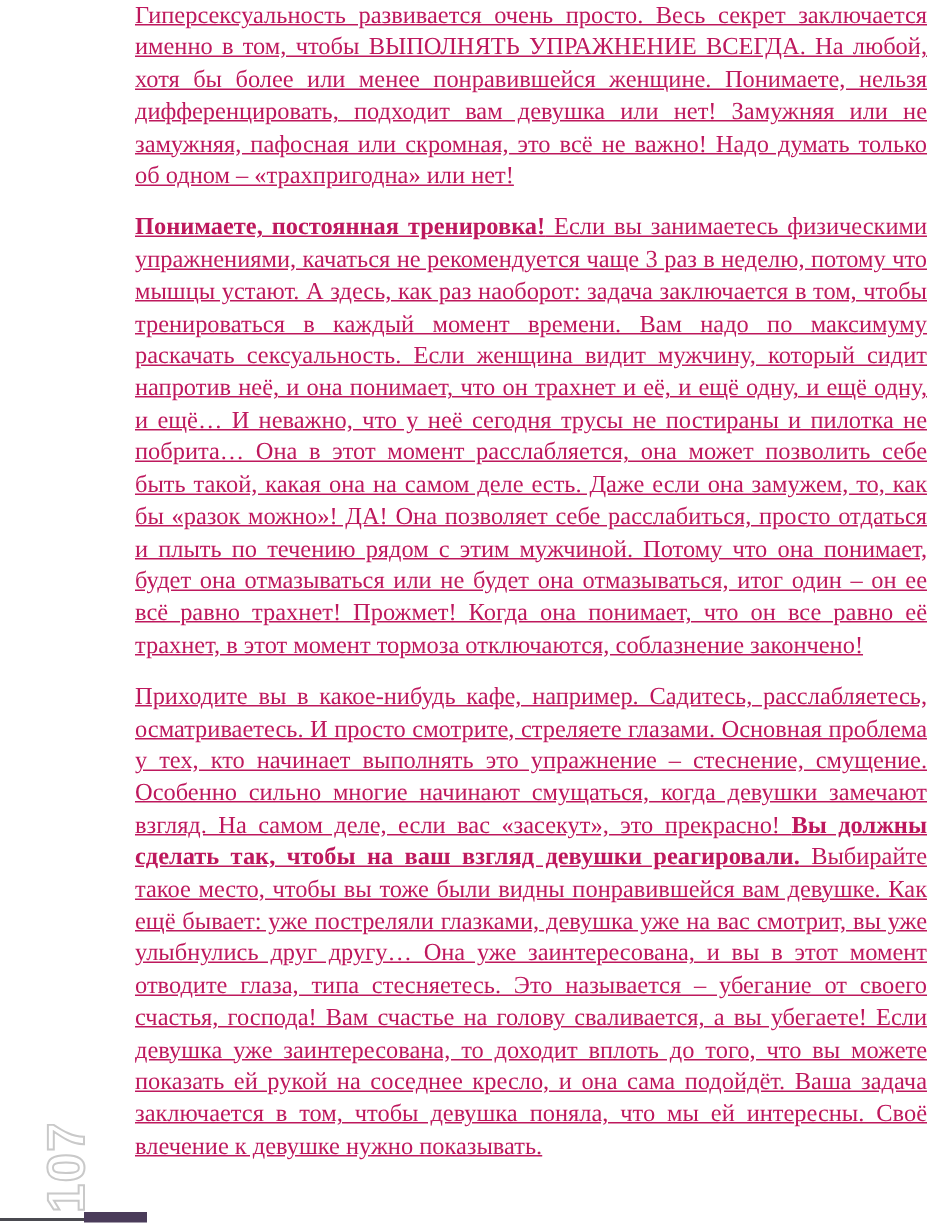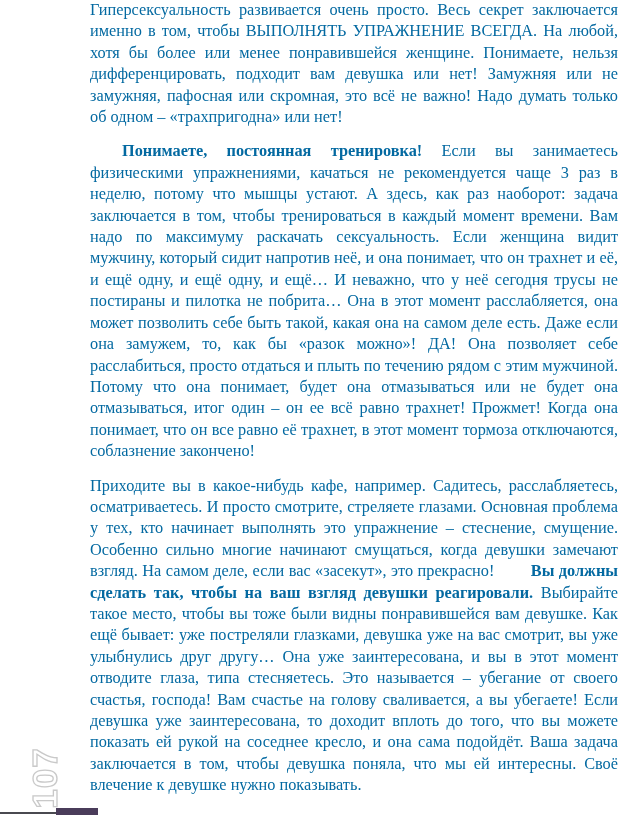--- a/index.html
+++ b/index.html
@@ -28,21 +28,20 @@
     line-height: 21.4px;
     text-align: justify;
     color: #1e1e1e;
   }
   .text-block p {
     margin: 0 0 13px 0;
     padding: 0;
   }
   .text-block b {
     font-weight: bold;
-    margin-left: 32px;
   }
   .page-number {
     position: absolute;
     left: 7px;
     top: 750px;
     width: 76px;
     height: 56px;
     display: flex;
     align-items: center;
     justify-content: center;
@@ -68,21 +67,21 @@
     left: 56px;
     top: 808px;
     width: 42px;
     height: 7px;
   }
 </style>
 </head>
 <body>
 
 <div class="page">
-  <div class="text-block" id="text-block" style="color: #0369a1;">
+  <div class="text-block" id="text-block" style="color: #be185d; text-decoration: underline;">
       <p><span>Гиперсексуальность развивается очень просто. Весь секрет заключается именно в том, чтобы ВЫПОЛНЯТЬ УПРАЖНЕНИЕ ВСЕГДА. На любой, хотя бы более или менее понравившейся женщине. Понимаете, нельзя дифференцировать, подходит вам девушка или нет! Замужняя или не замужняя, пафосная или скромная, это всё не важно! Надо думать только об одном – «трахпригодна» или нет!</span></p>
       <p><b>Понимаете, постоянная тренировка!</b><span> Если вы занимаетесь физическими упражнениями, качаться не рекомендуется чаще 3 раз в неделю, потому что мышцы устают. А здесь, как раз наоборот: задача заключается в том, чтобы тренироваться в каждый момент времени. Вам надо по максимуму раскачать сексуальность. Если женщина видит мужчину, который сидит напротив неё, и она понимает, что он трахнет и её, и ещё одну, и ещё одну, и ещё… И неважно, что у неё сегодня трусы не постираны и пилотка не побрита… Она в этот момент расслабляется, она может позволить себе быть такой, какая она на самом деле есть. Даже если она замужем, то, как бы «разок можно»! ДА! Она позволяет себе расслабиться, просто отдаться и плыть по течению рядом с этим мужчиной. Потому что она понимает, будет она отмазываться или не будет она отмазываться, итог один – он ее всё равно трахнет! Прожмет! Когда она понимает, что он все равно её трахнет, в этот момент тормоза отключаются, соблазнение закончено!</span></p>
       <p><span>Приходите вы в какое-нибудь кафе, например. Садитесь, расслабляетесь, осматриваетесь. И просто смотрите, стреляете глазами. Основная проблема у тех, кто начинает выполнять это упражнение – стеснение, смущение. Особенно сильно многие начинают смущаться, когда девушки замечают взгляд. На самом деле, если вас «засекут», это прекрасно! </span><b>Вы должны сделать так, чтобы на ваш взгляд девушки реагировали.</b><span> Выбирайте такое место, чтобы вы тоже были видны понравившейся вам девушке. Как ещё бывает: уже постреляли глазками, девушка уже на вас смотрит, вы уже улыбнулись друг другу… Она уже заинтересована, и вы в этот момент отводите глаза, типа стесняетесь. Это называется – убегание от своего счастья, господа! Вам счастье на голову сваливается, а вы убегаете! Если девушка уже заинтересована, то доходит вплоть до того, что вы можете показать ей рукой на соседнее кресло, и она сама подойдёт. Ваша задача заключается в том, чтобы девушка поняла, что мы ей интересны. Своё влечение к девушке нужно показывать.</span></p>
     </div>
   <div class="page-number" style="-webkit-text-stroke: 1.3px rgb(201, 201, 201);">107</div>
   <div class="footer-rule" style="background: rgb(74, 74, 80);"></div>
   <div class="footer-bar" style="background: rgb(74, 60, 90);"></div>
 </div>
 
 </body></html>

